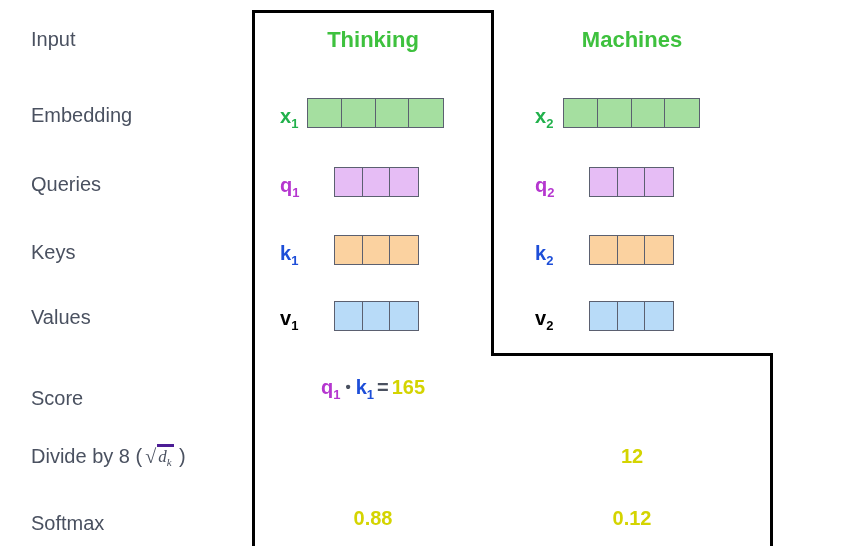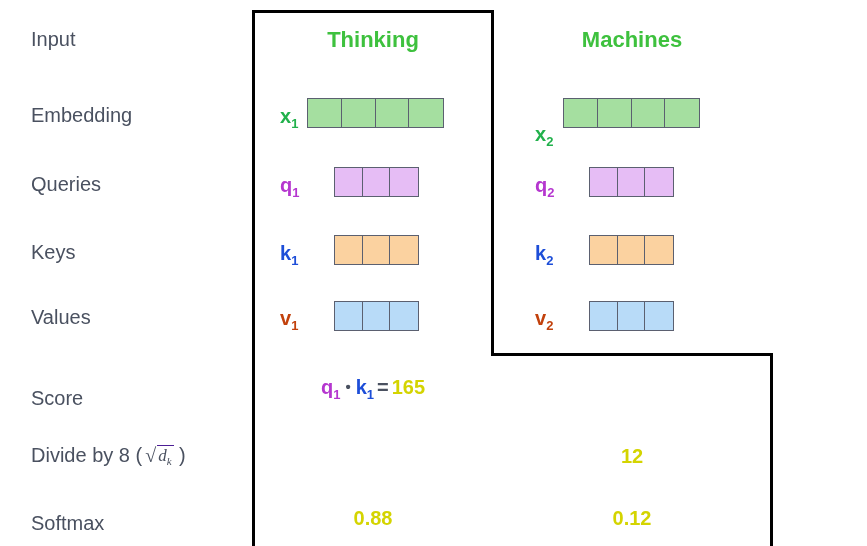--- a/index.html
+++ b/index.html
@@ -47,21 +47,21 @@
     font-size: 20px;
     font-family: "Liberation Sans", sans-serif;
     font-weight: 400;
     white-space: nowrap;
     line-height: 1;
   }
   .row-label .mathsqrt {
     font-family: "Liberation Serif", serif;
     font-style: italic;
     font-size: 17px;
-    border-top: 1px solid #4c1d95;
+    border-top: 3px solid #4c1d95;
     padding: 1px 2px 0 1px;
     margin-left: 1px;
     display: inline-block;
     position: relative;
     top: -1px;
   }
   .row-label .radical {
     font-family: "Liberation Serif", serif;
     font-style: normal;
     font-size: 20px;
@@ -92,21 +92,21 @@
     line-height: 1;
     white-space: nowrap;
   }
   .vec-symbol .sub {
     font-size: 13px;
     vertical-align: sub;
   }
   .c-green   { color: #22b14c; }
   .c-purple  { color: #b536cf; }
   .c-orange  { color: #1d4ed8; }
-  .c-blue    { color: #c2410c; }
+  .c-blue    { color: #000000; }
   .c-yellow  { color: #d4d400; }
 
   
   .vec-strip {
     position: absolute;
     display: flex;
     border: 1.5px solid #5b6070;
     box-sizing: border-box;
   }
   .vec-strip .cell {
@@ -184,21 +184,21 @@
   <div class="vec-symbol c-green" style="left:280px; top:106px;">
     <span>x</span><span class="sub">1</span>
   </div>
   <div class="vec-strip" style="left:307px; top:98px; width:137px; height:30px;">
     <div class="cell fill-green" style="width:25%;"></div>
     <div class="cell fill-green" style="width:25%;"></div>
     <div class="cell fill-green" style="width:25%;"></div>
     <div class="cell fill-green" style="width:25%;"></div>
   </div>
 
-  <div class="vec-symbol c-green" style="left:535px; top:106px;margin-top:18px;">
+  <div class="vec-symbol c-green" style="left:535px; top:106px;">
     <span>x</span><span class="sub">2</span>
   </div>
   <div class="vec-strip" style="left:563px; top:98px; width:137px; height:30px;">
     <div class="cell fill-green" style="width:25%;"></div>
     <div class="cell fill-green" style="width:25%;"></div>
     <div class="cell fill-green" style="width:25%;"></div>
     <div class="cell fill-green" style="width:25%;"></div>
   </div>
 
   <div class="vec-symbol c-purple" style="left:280px; top:175px;">

